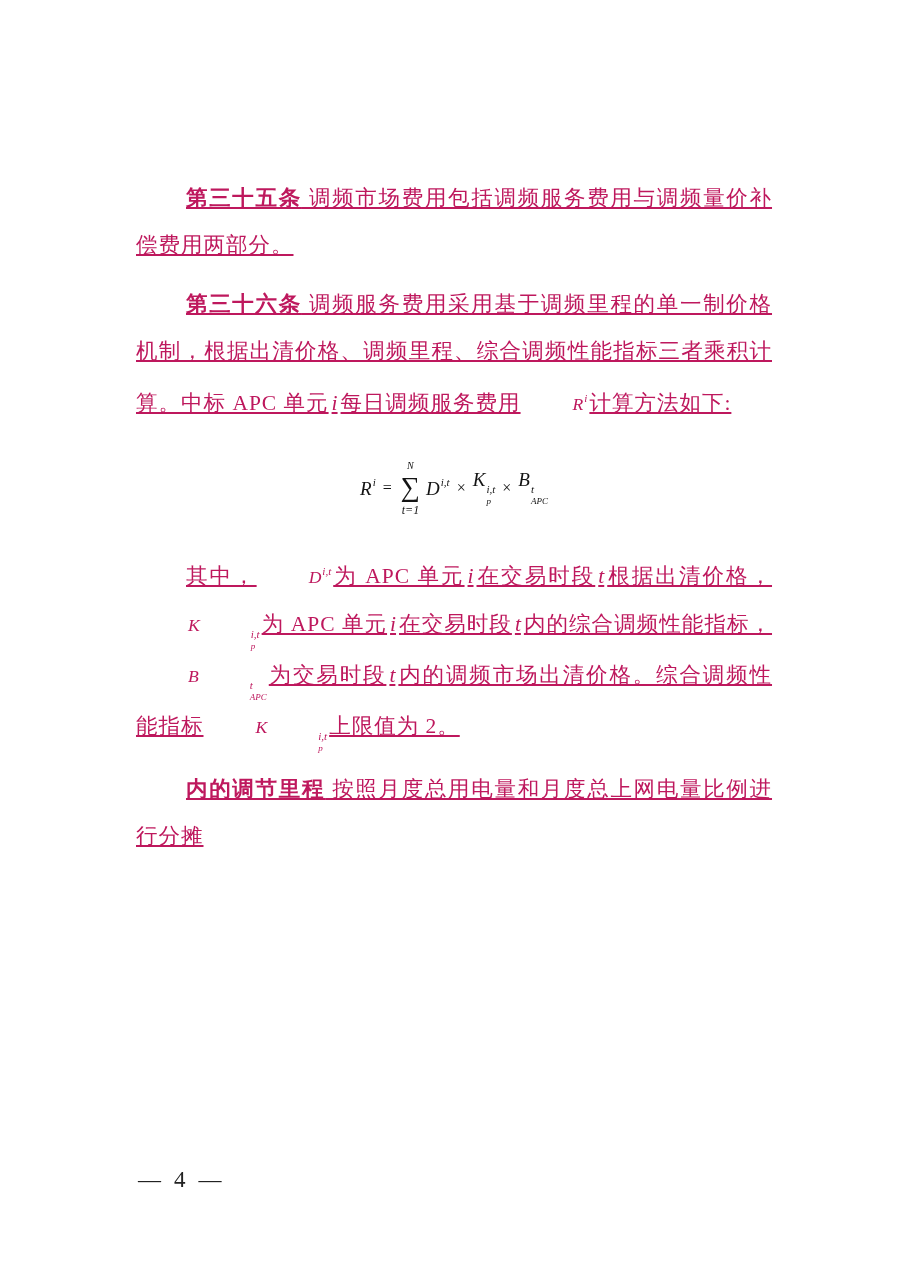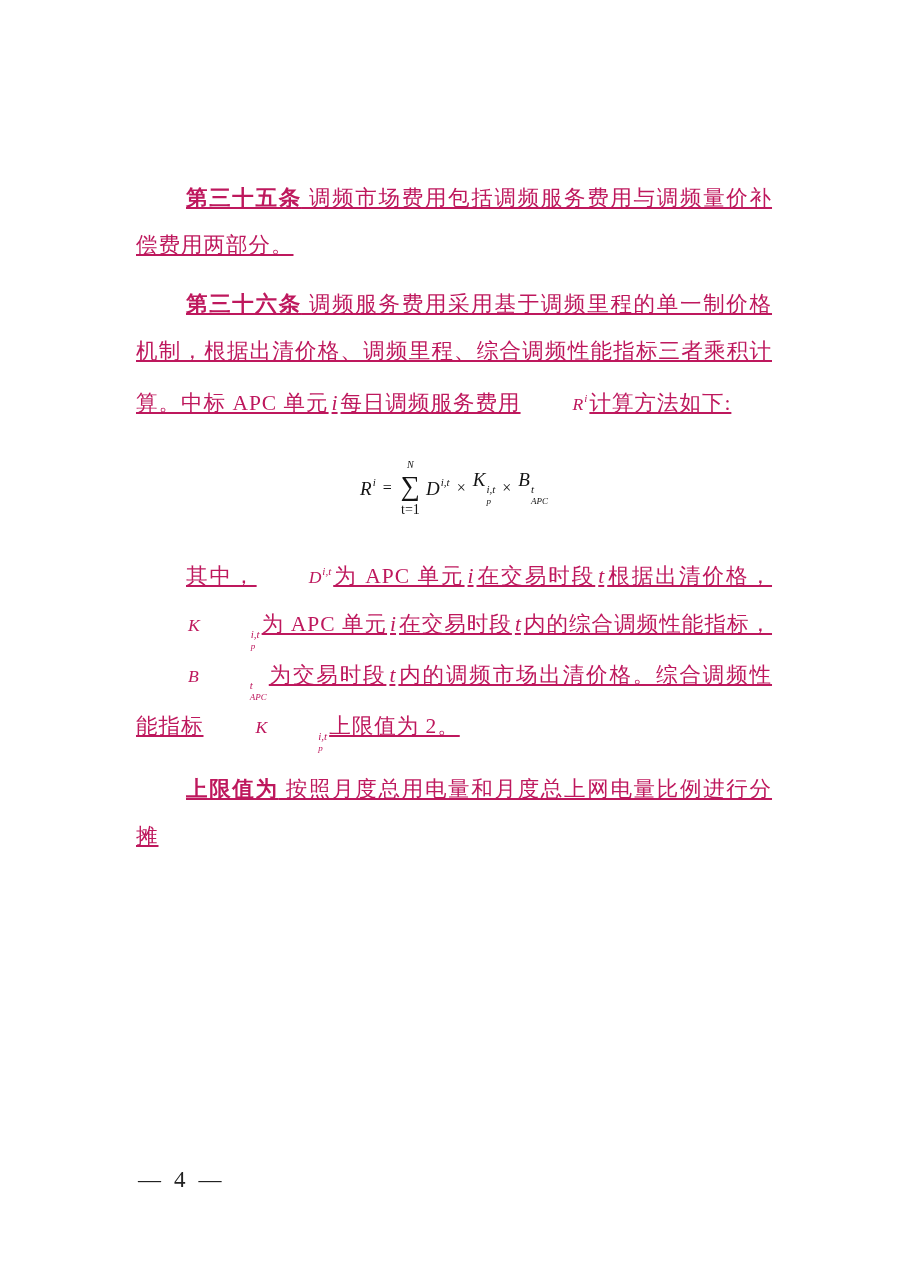--- a/index.html
+++ b/index.html
@@ -28,21 +28,21 @@
     vertical-align:-7px;line-height:12px;margin-left:1px;font-style:italic;
   }
   .msup2{font-size:11px;}
   .msub2{font-size:9px;}
   .formula-block{width:100%;height:96px;display:flex;align-items:center;justify-content:center;}
   .formula-row{display:flex;align-items:center;font-size:19px;color:#141414;}
   .mop{font-style:normal;font-size:16px;padding:0 5px;}
   .sigma{display:inline-flex;flex-direction:column;align-items:center;line-height:1;padding:0 4px;}
   .sg-top{font-size:10px;font-style:italic;margin-bottom:3px;}
   .sg-sym{font-size:27px;}
-  .sg-bot{font-size:14px;margin-top:3px;}
+  .sg-bot{font-size:12px;font-style:italic;margin-top:3px;}
   .footer{
     position:absolute;left:138px;top:1167px;font-size:23px;color:#222;
     display:flex;align-items:center;gap:13px;
   }
 </style>
 </head>
 <body>
 
 <div class="page">
   <div class="content">
@@ -73,20 +73,20 @@
       <p class="para"><span class="seg">其中，</span><span class="math"><span class="mbase">D</span><sup class="msup">i,t</sup></span><span class="seg">为 APC 单元</span><span class="seg seg-var">i</span><span class="seg">在交易时段</span><span class="seg seg-var">t</span><span class="seg">根据出清价格，</span><span class="math"><span class="mbase">K</span><span class="mstack">
             <span class="msup2">i,t</span>
             <span class="msub2">p</span>
           </span></span><span class="seg">为 APC 单元</span><span class="seg seg-var">i</span><span class="seg">在交易时段</span><span class="seg seg-var">t</span><span class="seg">内的综合调频性能指标，</span><span class="math"><span class="mbase">B</span><span class="mstack">
             <span class="msup2">t</span>
             <span class="msub2">APC</span>
           </span></span><span class="seg">为交易时段</span><span class="seg seg-var">t</span><span class="seg">内的调频市场出清价格。综合调频性能指标</span><span class="math"><span class="mbase">K</span><span class="mstack">
             <span class="msup2">i,t</span>
             <span class="msub2">p</span>
           </span></span><span class="seg">上限值为 2。</span></p>
-      <p class="para"><span class="seg seg-bold">上限值为</span><span class="seg"> 按照月度总用电量和月度总上网电量比例进行分摊</span></p>
+      <p class="para"><span class="seg seg-bold">内的调节里程</span><span class="seg"> 按照月度总用电量和月度总上网电量比例进行分摊</span></p>
     </div>
   <div class="footer">
     <span>—</span>
     <span>4</span>
     <span>—</span>
   </div>
 </div>
 
 </body></html>

